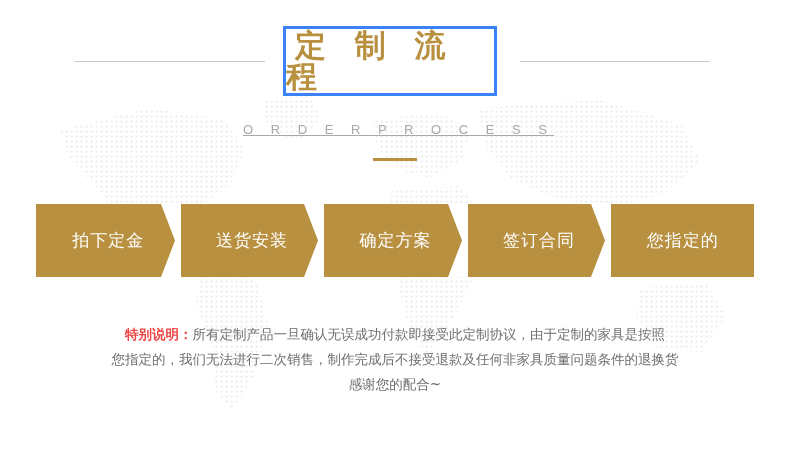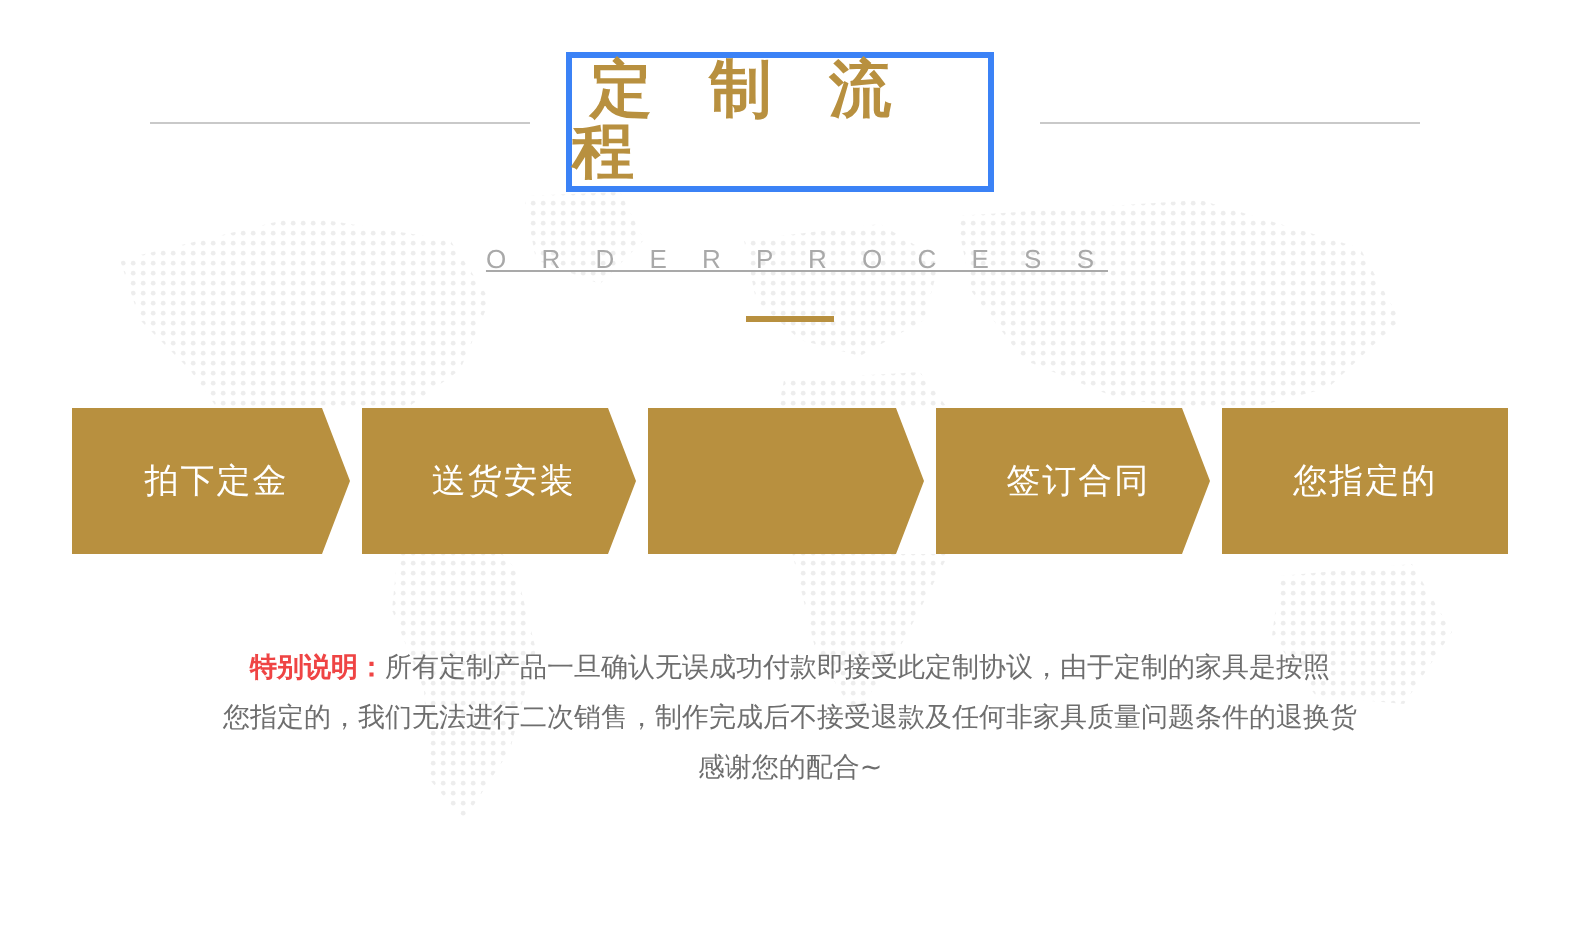--- a/index.html
+++ b/index.html
@@ -193,20 +193,21 @@
     </div>
 
     <div class="step">
       <span>送货安装</span>
       <svg class="chev" viewBox="0 0 20 73" preserveAspectRatio="none">
         <polygon points="0,0 20,0 20,73 0,73 14,36.5" fill="#ffffff"></polygon>
       </svg>
     </div>
 
     <div class="step">
+      <span>确定方案</span>
       <svg class="chev" viewBox="0 0 20 73" preserveAspectRatio="none">
         <polygon points="0,0 20,0 20,73 0,73 14,36.5" fill="#ffffff"></polygon>
       </svg>
     </div>
 
     <div class="step">
       <span>签订合同</span>
       <svg class="chev" viewBox="0 0 20 73" preserveAspectRatio="none">
         <polygon points="0,0 20,0 20,73 0,73 14,36.5" fill="#ffffff"></polygon>
       </svg>

